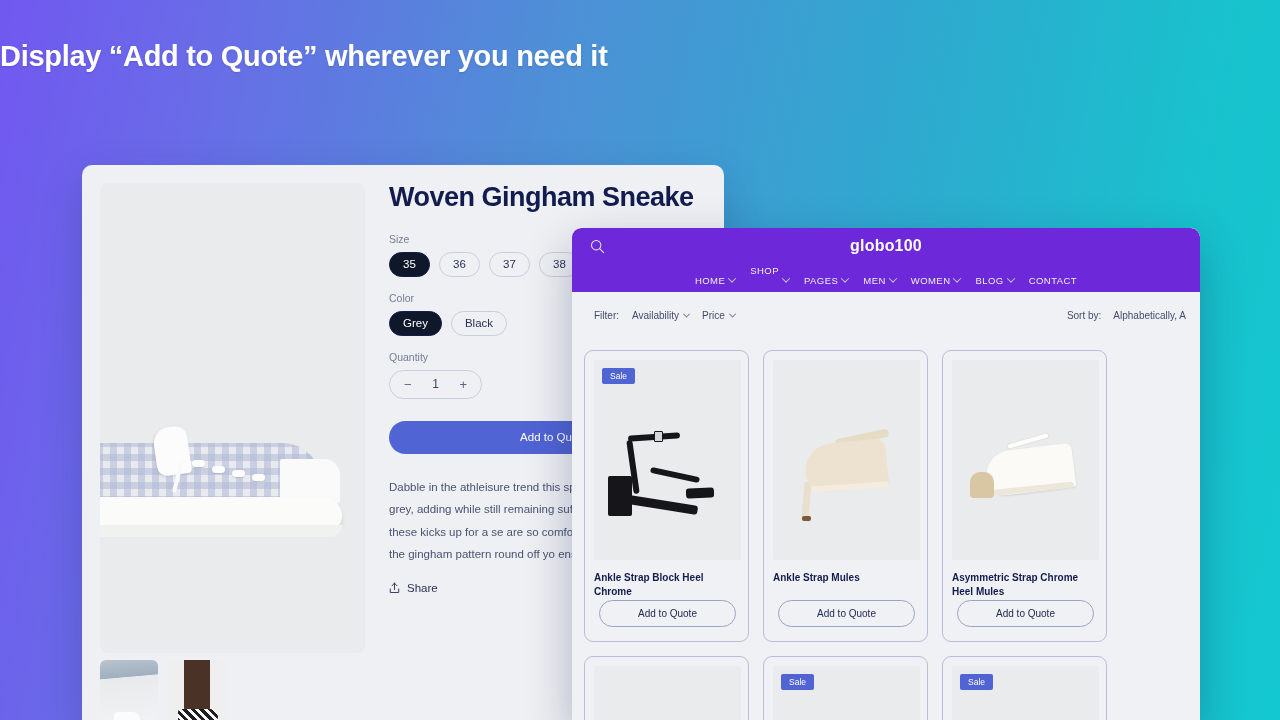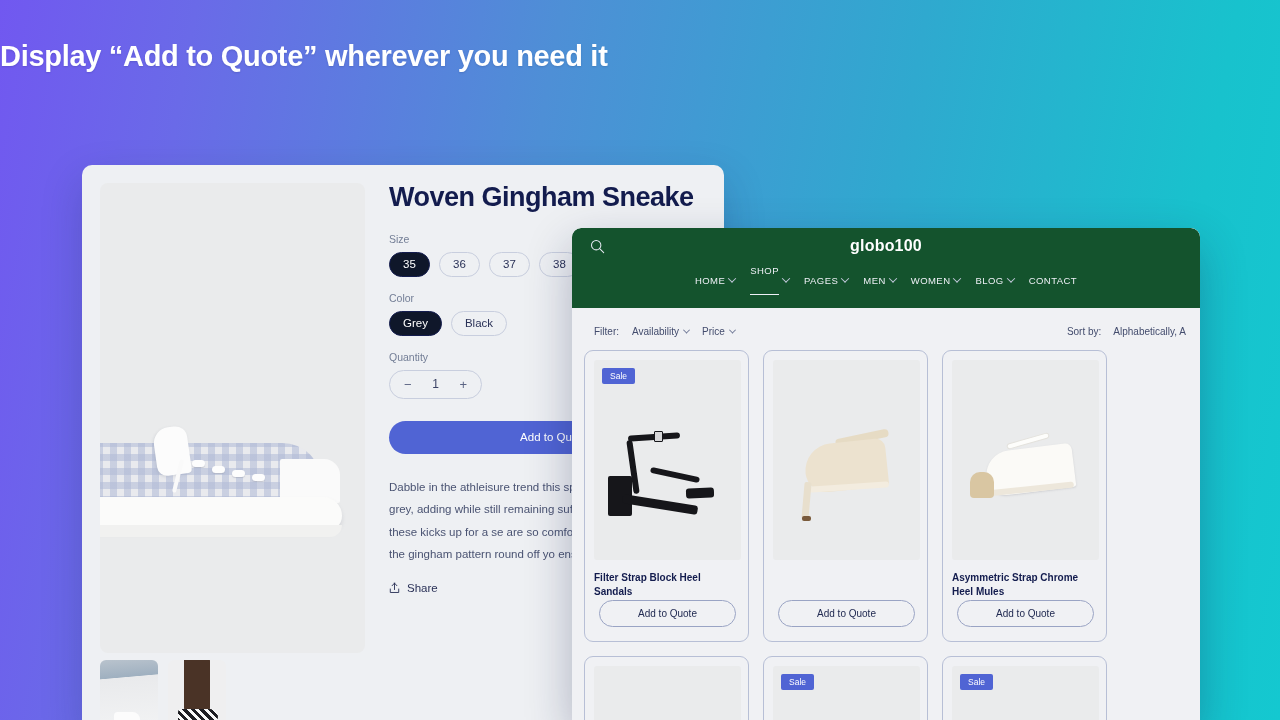--- a/index.html
+++ b/index.html
@@ -210,22 +210,22 @@
     position: absolute;
     left: 572px; top: 228px;
     width: 628px; height: 492px;
     background: #f0f1f4;
     border-radius: 9px 9px 0 0;
     box-shadow: 0 18px 46px rgba(20,30,75,0.30);
     overflow: hidden;
   }
   #store-header {
     position: relative;
-    height: 80px;
-    background: #14532d;
+    height: 64px;
+    background: #6d28d9;
     border-radius: 9px 9px 0 0;
   }
   #store-search {
     position: absolute; left: 18px; top: 11px;
   }
   #store-logo {
     position: absolute; left: 0; right: 0; top: 9px;
     text-align: center;
     color: #ffffff;
     font-size: 16px;
@@ -492,34 +492,35 @@
           <div class="art">
             <div class="a1-strap"></div>
               <div class="a1-ankle"></div>
               <div class="a1-buckle"></div>
             <div class="a1-heel"></div>
               <div class="a1-sole"></div>
               <div class="a1-toe"></div>
               <div class="a1-vamp"></div>
           </div>
         </div>
-        <div class="card-title">Filter Strap Block Heel Sandals</div>
+        <div class="card-title">Ankle Strap Block Heel Chrome</div>
         <button class="card-btn">Add to Quote</button>
       </div>
 
       <div class="card">
         <div class="card-img">
           <div class="art">
             <div class="a2-strap"></div>
               <div class="a2-body"></div>
               <div class="a2-sole"></div>
             <div class="a2-heel"></div>
               <div class="a2-tip"></div>
           </div>
         </div>
+        <div class="card-title">Ankle Strap Mules</div>
         <button class="card-btn">Add to Quote</button>
       </div>
 
       <div class="card">
         <div class="card-img">
           <div class="art">
             <div class="a3-strap"></div>
               <div class="a3-body"></div>
               <div class="a3-sole"></div>
               <div class="a3-heel"></div>

